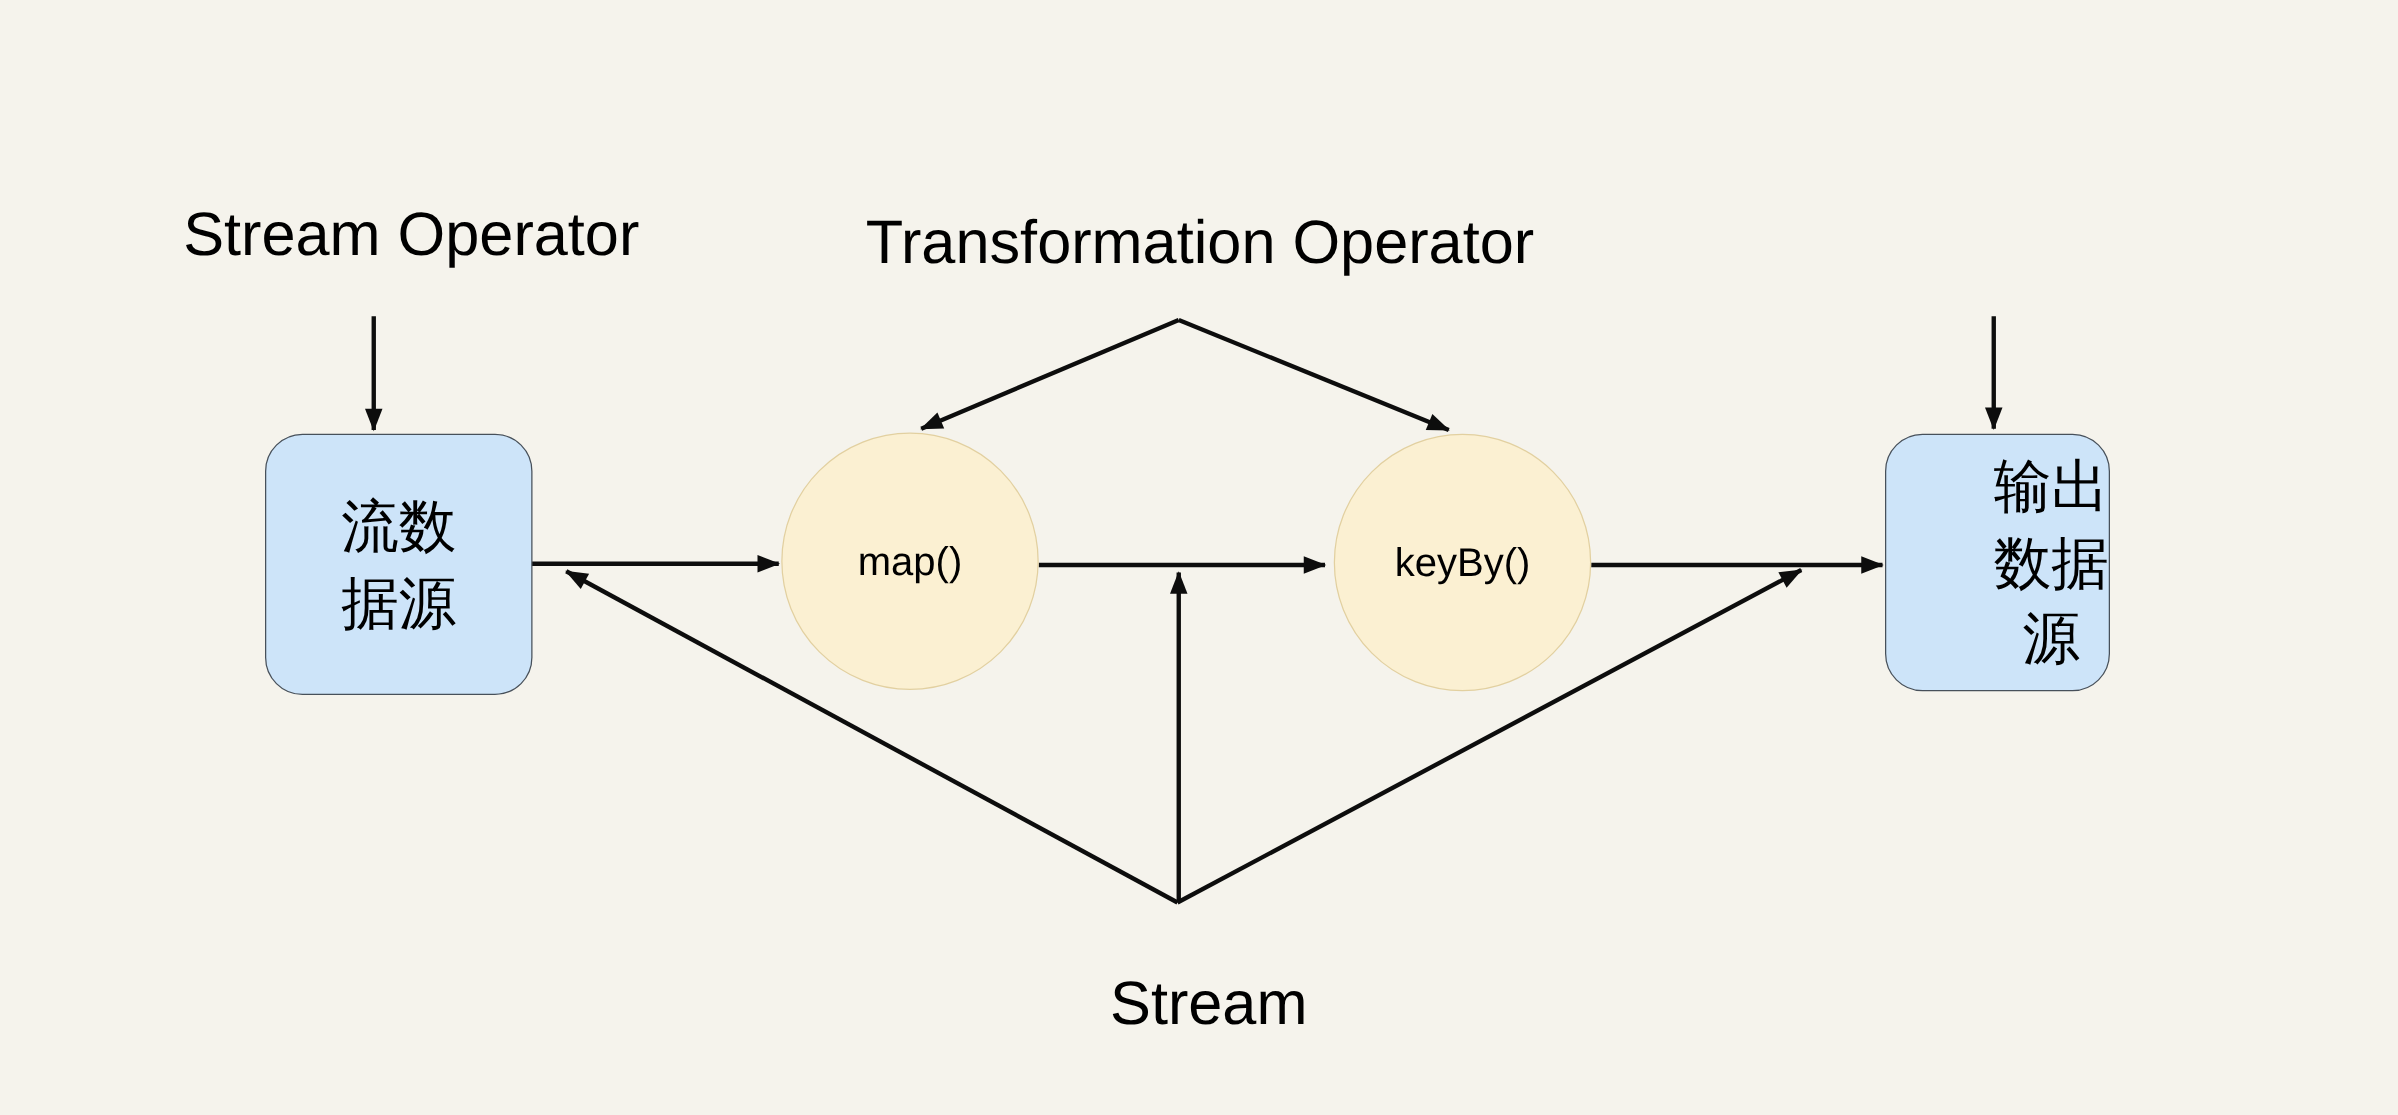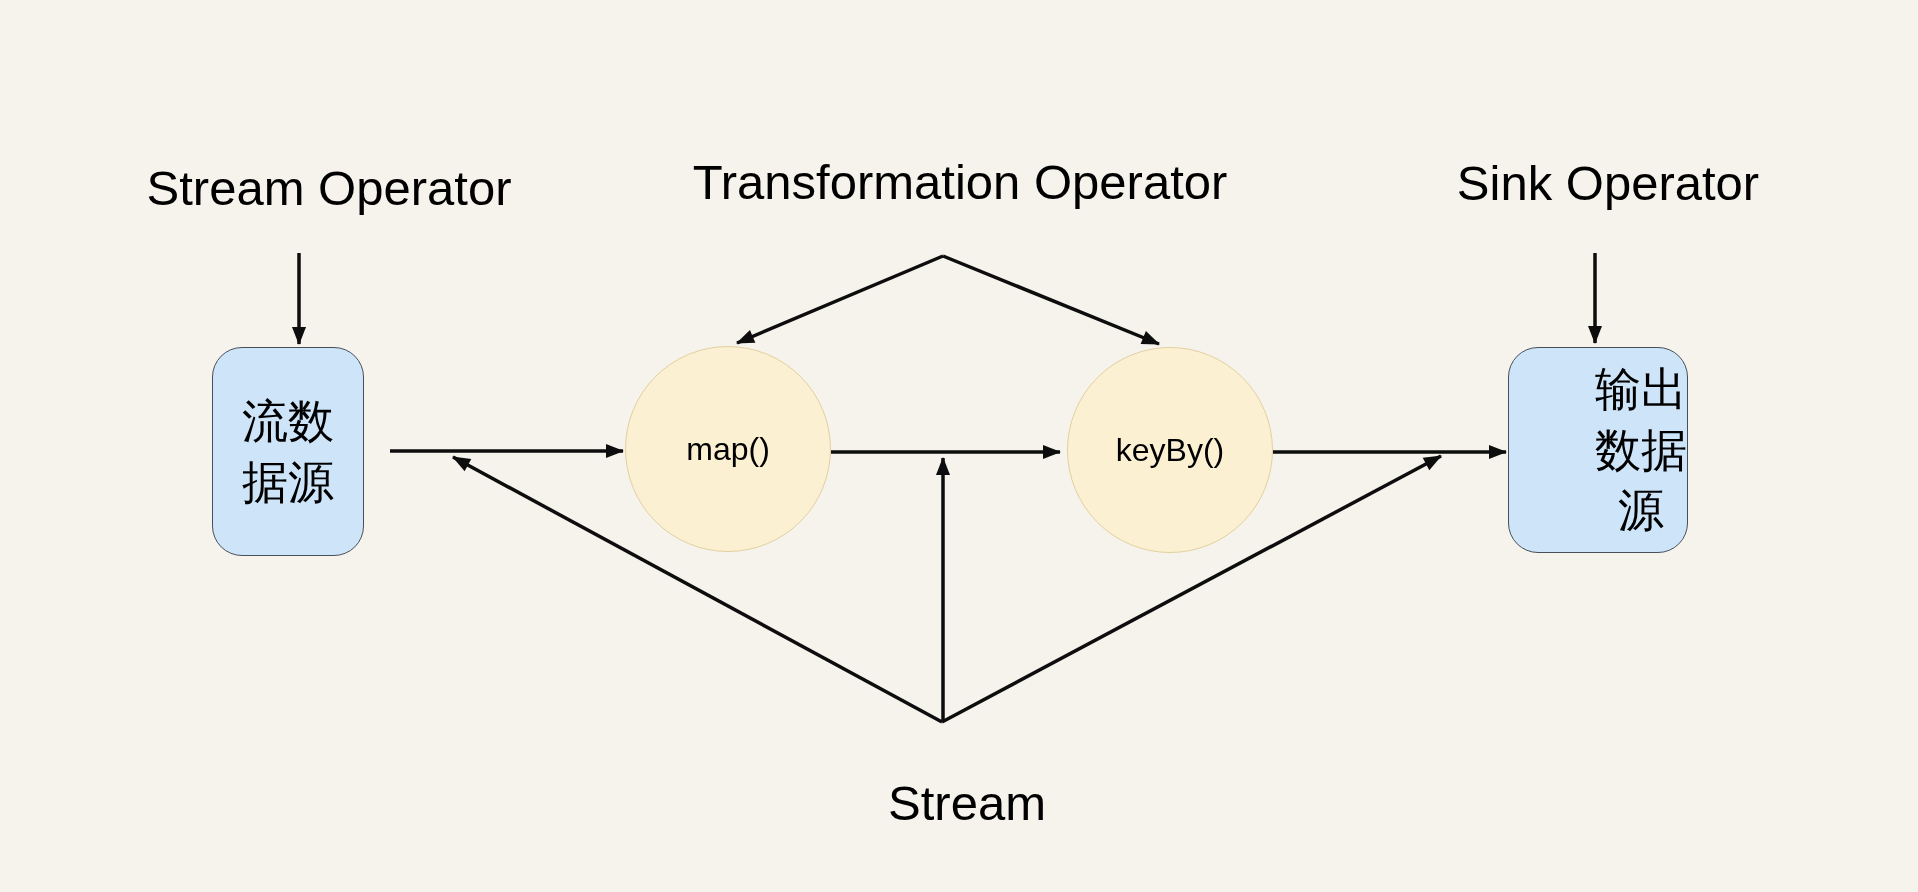--- a/index.html
+++ b/index.html
@@ -45,26 +45,26 @@
     line-height:1.32;
     white-space:pre-line;
   }
   .node-circle{
     background:var(--node-circle-fill);
     border:1.5px solid var(--node-circle-border);
     border-radius:50%;
     font-size:32px;
     white-space:nowrap;
   }
-  #source-box{left:212px;top:347px;width:152px;height:209px;}
+  #source-box{left:212px;top:347px;width:214px;height:209px;}
   #sink-box{left:1508px;top:347px;width:180px;height:206px;justify-content:flex-end;}
   #map-circle{left:625px;top:346px;width:206px;height:206px;}
   #keyby-circle{left:1067px;top:347px;width:206px;height:206px;}
   #source-operator-label{left:329px;top:162px;}
-  #transformation-operator-label{left:960px;top:156px;text-align:right;}
+  #transformation-operator-label{left:960px;top:168px;text-align:right;}
   #sink-operator-label{left:1608px;top:157px;}
   #stream-label{left:967px;top:733px;margin-top:44px;}
 </style>
 </head>
 <body>
 
 <div class="canvas">
 
   <svg class="edges" viewBox="0 0 1918 892" xmlns="http://www.w3.org/2000/svg">
     <defs>
@@ -91,21 +91,20 @@
 
     <line class="edge" x1="943" y1="722" x2="943" y2="458" marker-end="url(#arrowhead)"></line>
 
     <line class="edge" x1="942" y1="722" x2="1441" y2="456" marker-end="url(#arrowhead)"></line>
   </svg>
 
   <div class="label" id="source-operator-label">Stream Operator</div>
 
   <div class="label" id="transformation-operator-label">Transformation Operator</div>
 
-  <div class="label" id="sink-operator-label">Sink Operator</div>
 
   <div class="label" id="stream-label">Stream</div>
 
   <div class="node node-box" id="source-box">
     <span>流数
 据源</span>
   </div>
 
   <div class="node node-circle" id="map-circle">
     <span>map()</span>

